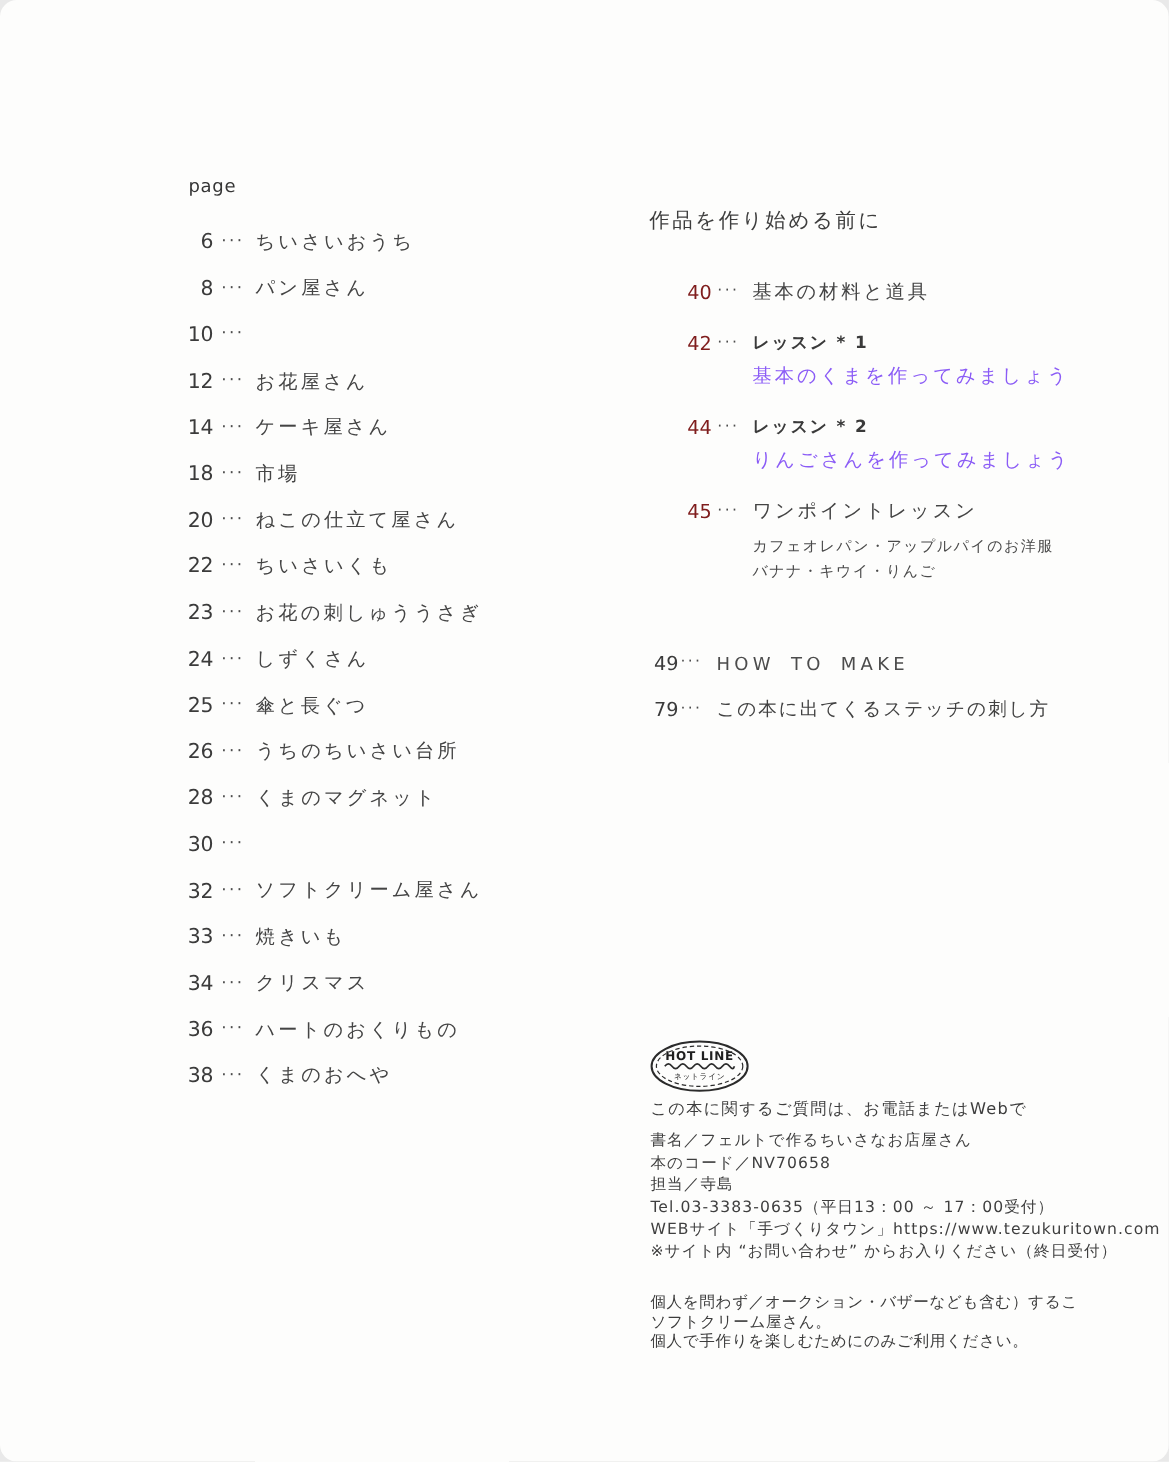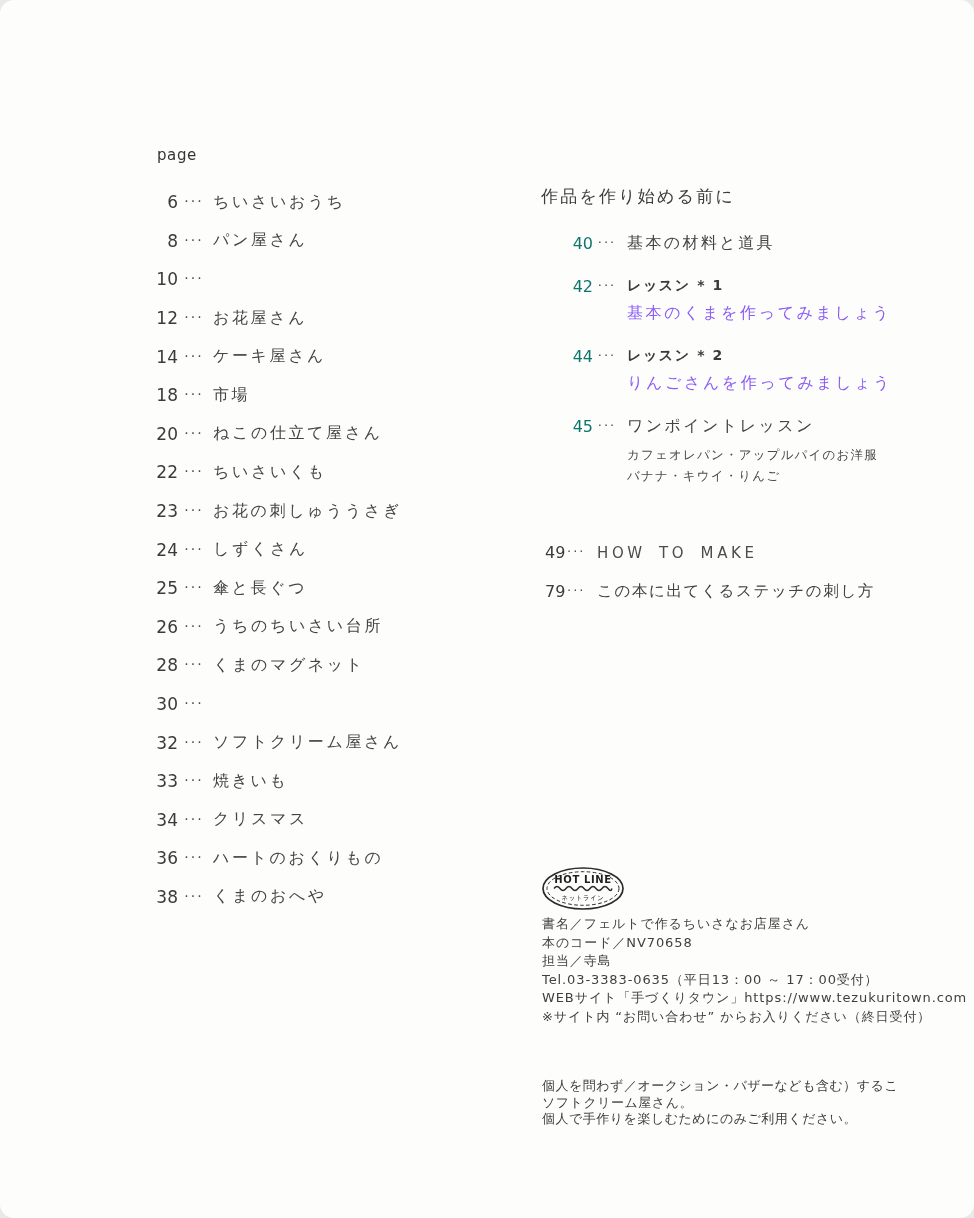--- a/index.html
+++ b/index.html
@@ -34,25 +34,25 @@
     transform:translateY(-1px); white-space:nowrap;
   }
   .toc-row .title {
     margin-left:7px; font-size:16px; letter-spacing:2.6px;
     color:#444; white-space:nowrap;
   }
 
   
   .abs { position:absolute; white-space:nowrap; }
   .right-heading {
-    left:541px; top:184px; height:24px; line-height:24px;
+    left:541px; top:172px; height:24px; line-height:24px;
     font-size:17px; letter-spacing:2.2px; color:#3d3d3d;
   }
   .r-row { display:flex; align-items:center; height:24px; left:541px; }
-  .r-row .num { width:52px; text-align:right; font-size:16px; color:#0f766e; }
+  .r-row .num { width:52px; text-align:right; font-size:16px; color:#7f1d1d; }
   .r-row .dots {
     width:22px; text-align:center; margin-left:3px;
     font-size:13px; letter-spacing:2px; color:#4c4c4c;
     transform:translateY(-1px);
   }
   .r-row .title {
     margin-left:9px; font-size:16px; letter-spacing:2.4px; color:#444;
   }
   .r-row .title.lesson {
     font-size:14px; font-weight:bold; letter-spacing:1.6px; color:#3a3a3a;
@@ -247,20 +247,21 @@
 
   <svg class="abs hotline-logo" viewBox="0 0 84 46">
     <ellipse cx="42" cy="22.5" rx="40" ry="20.5" fill="none" stroke="#2b2b2b" stroke-width="1.7"></ellipse>
     <ellipse cx="42" cy="22.5" rx="36" ry="16.8" fill="none" stroke="#2b2b2b" stroke-width="1" stroke-dasharray="3.6 2.4"></ellipse>
     <text x="42" y="17" text-anchor="middle" font-size="10" font-weight="bold" letter-spacing="0.6" fill="#1f1f1f" font-family="DejaVu Sans, Liberation Sans, sans-serif">HOT LINE</text>
     <path d="M13 22.5 q3 -4 6 0 t6 0 t6 0 t6 0 t6 0 t6 0 t6 0 t6 0 t6 0 t4 0" fill="none" stroke="#2b2b2b" stroke-width="1.4"></path>
     <text x="42" y="33.5" text-anchor="middle" font-size="6.4" letter-spacing="0.6" fill="#1f1f1f" font-family="DejaVu Sans, Liberation Sans, sans-serif">ネットライン</text>
   </svg>
 
   <div class="abs contact">
+    <div class="intro">この本に関するご質問は、お電話またはWebで</div>
     <div class="c-line">書名／フェルトで作るちいさなお店屋さん</div>
     <div class="c-line">本のコード／NV70658</div>
     <div class="c-line">担当／寺島</div>
     <div class="c-line">Tel.03-3383-0635（平日13：00 ～ 17：00受付）</div>
     <div class="c-line">WEBサイト「手づくりタウン」https://www.tezukuritown.com</div>
     <div class="c-line">※サイト内 “お問い合わせ” からお入りください（終日受付）</div>
   </div>
 
   <div class="abs disclaimer">
     <div class="d-line">個人を問わず／オークション・バザーなども含む）するこ</div>

